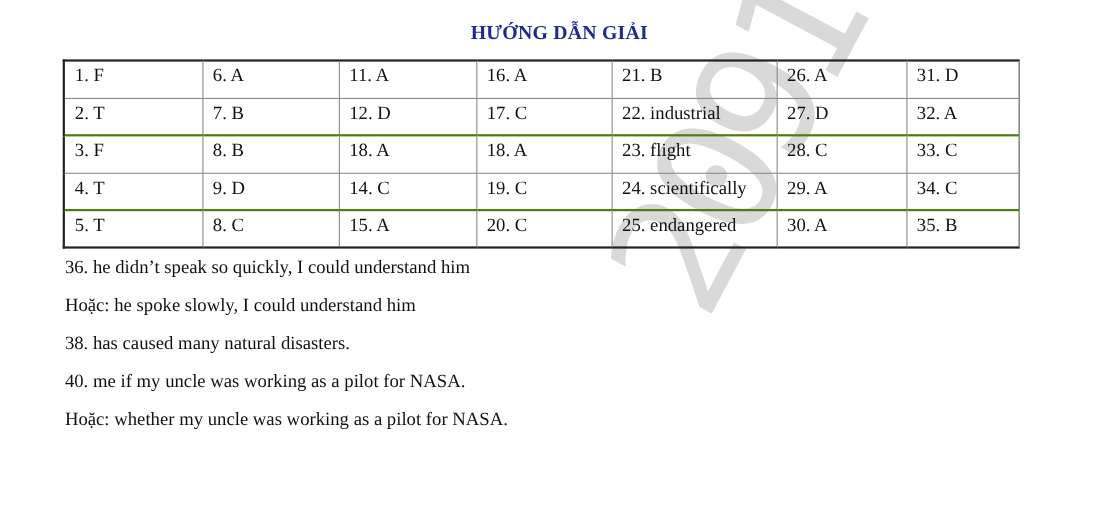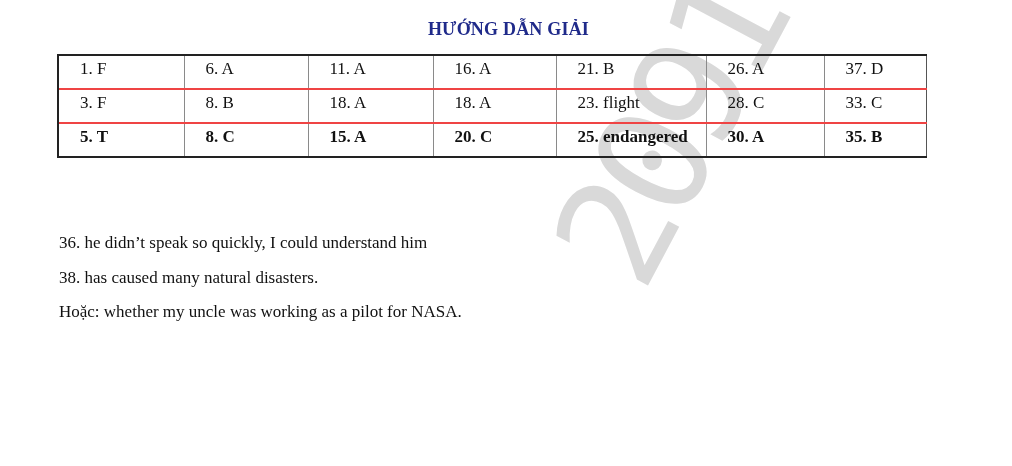--- a/index.html
+++ b/index.html
@@ -29,29 +29,29 @@
     table.answers {
       position: absolute;
       left: 57px;
       top: 54px;
       border-collapse: collapse;
       font-size: 17px;
     }
     table.answers td {
       border: 1px solid #8a8a8a;
       height: 34px;
-      padding: 0 0 0 21px;
+      padding: 0 0 0 9px;
       vertical-align: top;
       line-height: 26px;
       box-sizing: border-box;
       white-space: nowrap;
     }
     table.answers tr:first-child td { border-top: 2px solid #222; }
-    table.answers tr:last-child td { border-bottom: 2px solid #222; font-weight: bold; }
-    table.answers tr.thick-top td { border-top: 2px solid #ef4444; }
+    table.answers tr:last-child td { border-bottom: 2px solid #222; }
+    table.answers tr.thick-top td { border-top: 2px solid #4d7c0f; }
     table.answers td:first-child { border-left: 2px solid #222; }
     table.answers td:last-child { border-right: 1.5px solid #555; }
     table.answers td.dark-left { border-left: 1.5px solid #333; }
     .c1 { width: 126px; }
     .c2 { width: 124px; margin-left: 16px; }
     .c3 { width: 125px; margin-left: 37px; }
     .c4 { width: 123px; margin-left: 44px; }
     .c5 { width: 150px; }
     .c6 { width: 118px; }
     .c7 { width: 102px; }
@@ -101,41 +101,61 @@
 
   <table class="answers">
     <tbody>
         <tr>
       <td class="c1">1. F</td>
       <td class="c2">6. A</td>
       <td class="c3">11. A</td>
       <td class="c4">16. A</td>
       <td class="c5">21. B</td>
       <td class="c6 dark-left">26. A</td>
-      <td class="c7 dark-left">37. D</td>
+      <td class="c7 dark-left">31. D</td>
+    </tr>
+    <tr>
+      <td class="c1">2. T</td>
+      <td class="c2">7. B</td>
+      <td class="c3">12. D</td>
+      <td class="c4">17. C</td>
+      <td class="c5">22. industrial</td>
+      <td class="c6 dark-left">27. D</td>
+      <td class="c7 dark-left">32. A</td>
     </tr>
     <tr class="thick-top">
       <td class="c1">3. F</td>
       <td class="c2">8. B</td>
       <td class="c3">18. A</td>
       <td class="c4">18. A</td>
       <td class="c5">23. flight</td>
       <td class="c6 dark-left">28. C</td>
       <td class="c7 dark-left">33. C</td>
+    </tr>
+    <tr>
+      <td class="c1">4. T</td>
+      <td class="c2">9. D</td>
+      <td class="c3">14. C</td>
+      <td class="c4">19. C</td>
+      <td class="c5">24. scientifically</td>
+      <td class="c6 dark-left">29. A</td>
+      <td class="c7 dark-left">34. C</td>
     </tr>
     <tr class="thick-top">
       <td class="c1">5. T</td>
       <td class="c2">8. C</td>
       <td class="c3">15. A</td>
       <td class="c4">20. C</td>
       <td class="c5">25. endangered</td>
       <td class="c6 dark-left">30. A</td>
       <td class="c7 dark-left">35. B</td>
     </tr>
   </tbody>
     </table>
 
   <div class="lines">
     <div class="line">36. he didn’t speak so quickly, I could understand him</div>
+    <div class="line">Hoặc: he spoke slowly, I could understand him</div>
     <div class="line">38. has caused many natural disasters.</div>
+    <div class="line">40. me if my uncle was working as a pilot for NASA.</div>
     <div class="line">Hoặc: whether my uncle was working as a pilot for NASA.</div>
   </div>
 </div>
 
 </body></html>

